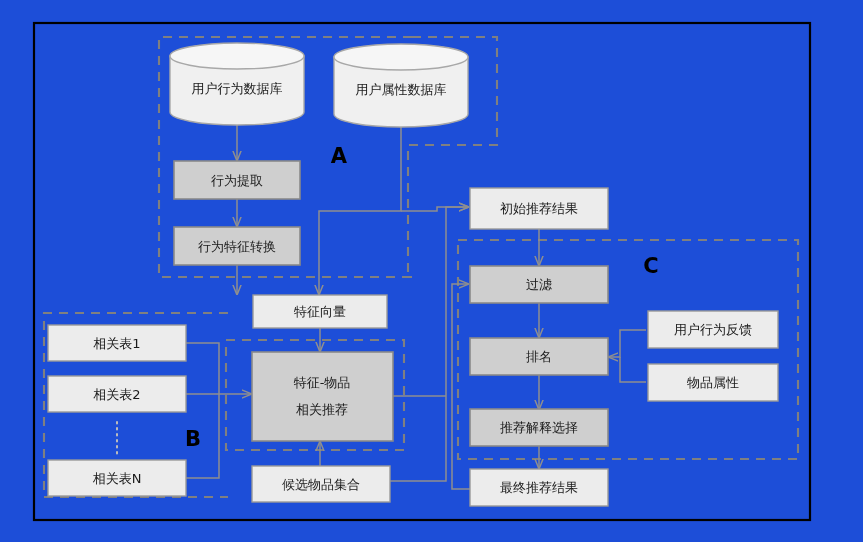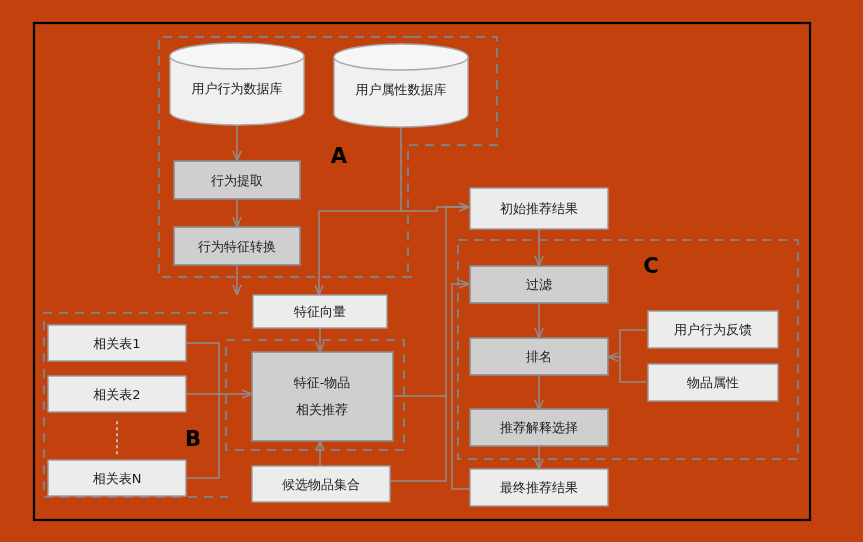--- a/index.html
+++ b/index.html
@@ -5,21 +5,21 @@
   html, body {
     margin: 0;
     padding: 0;
     background: #ffffff;
     font-family: "DejaVu Sans", "Liberation Sans", sans-serif;
   }
   #canvas {
     position: relative;
     width: 863px;
     height: 542px;
-    background: #c2410c;
+    background: #1d4ed8;
     overflow: hidden;
   }
   svg#diagram {
     position: absolute;
     left: 0;
     top: 0;
     width: 863px;
     height: 542px;
   }
   .node-label {

